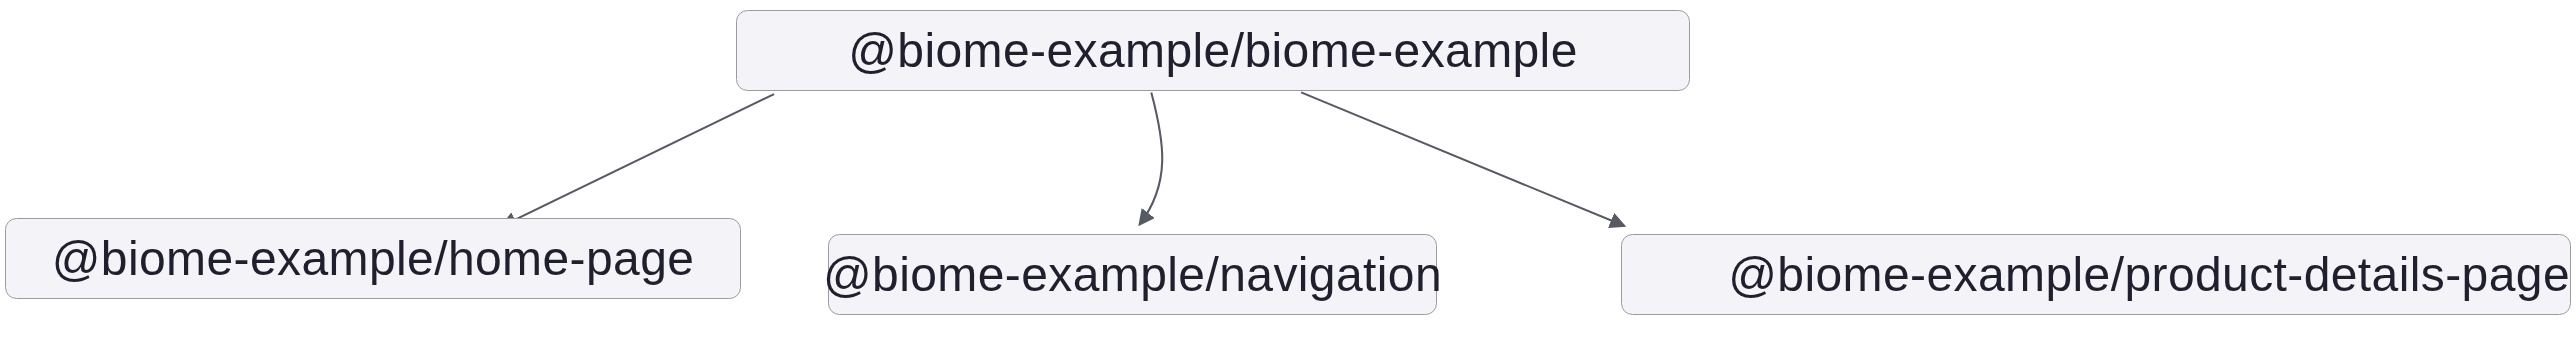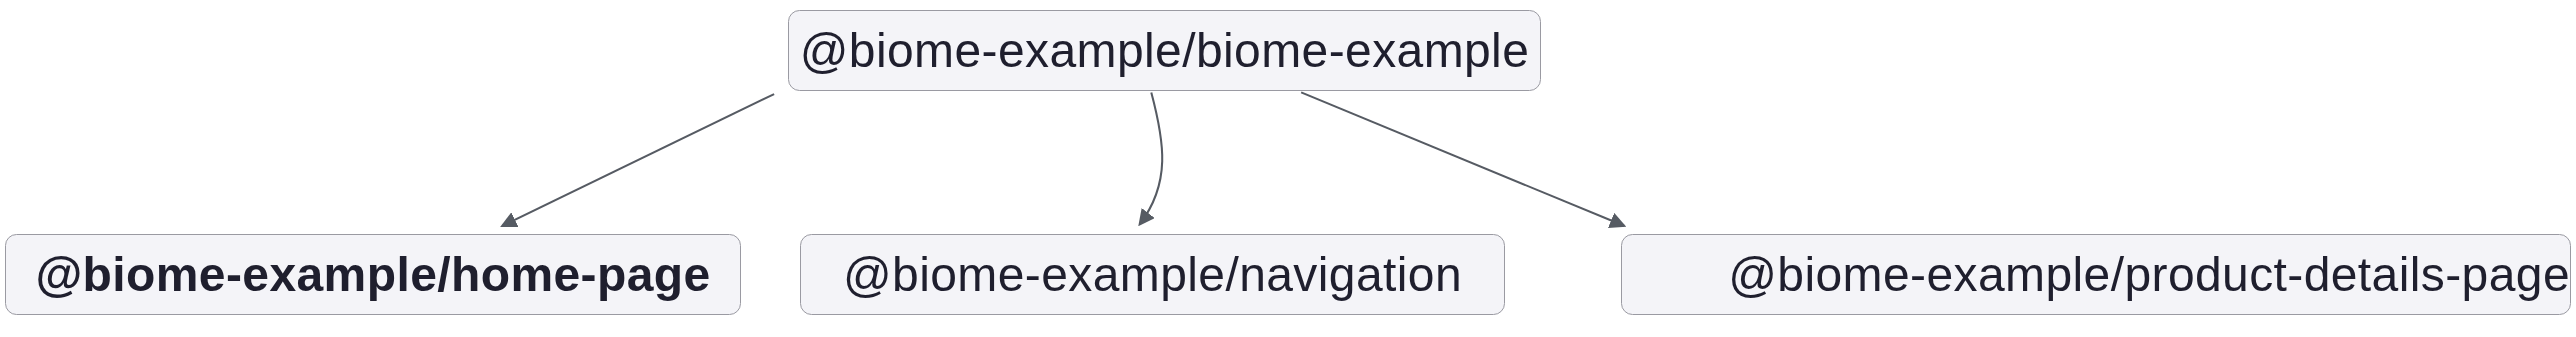--- a/index.html
+++ b/index.html
@@ -36,23 +36,23 @@
       border: 1.6px solid #9a9aa2;
       border-radius: 11.5px;
       display: flex;
       align-items: center;
       justify-content: center;
       white-space: nowrap;
       font-size: 48px;
       color: #1f1f2e;
       letter-spacing: 0.4px;
     }
-    .node-root { left: 788px; top: 10px; width: 753px; text-align: right; }
-    .node-home { left: 5px; top: 234px; width: 736px; font-weight: bold; }
-    .node-nav  { left: 800px; top: 234px; width: 705px; }
+    .node-root { left: 736px; top: 10px; width: 954px; text-align: right; }
+    .node-home { left: 5px; top: 218px; width: 736px; }
+    .node-nav  { left: 828px; top: 234px; width: 609px; }
     .node-pdp  { left: 1621px; top: 234px; width: 950px; justify-content: flex-end; }
   </style>
 </head>
 <body>
 
 <div class="canvas">
 
   <svg class="edges" viewBox="0 0 3128 410" xmlns="http://www.w3.org/2000/svg" aria-hidden="true">
     <defs>
       <marker id="arrowhead" viewBox="0 0 10 10" refX="8.5" refY="5" markerWidth="8" markerHeight="8" orient="auto-start-reverse">

